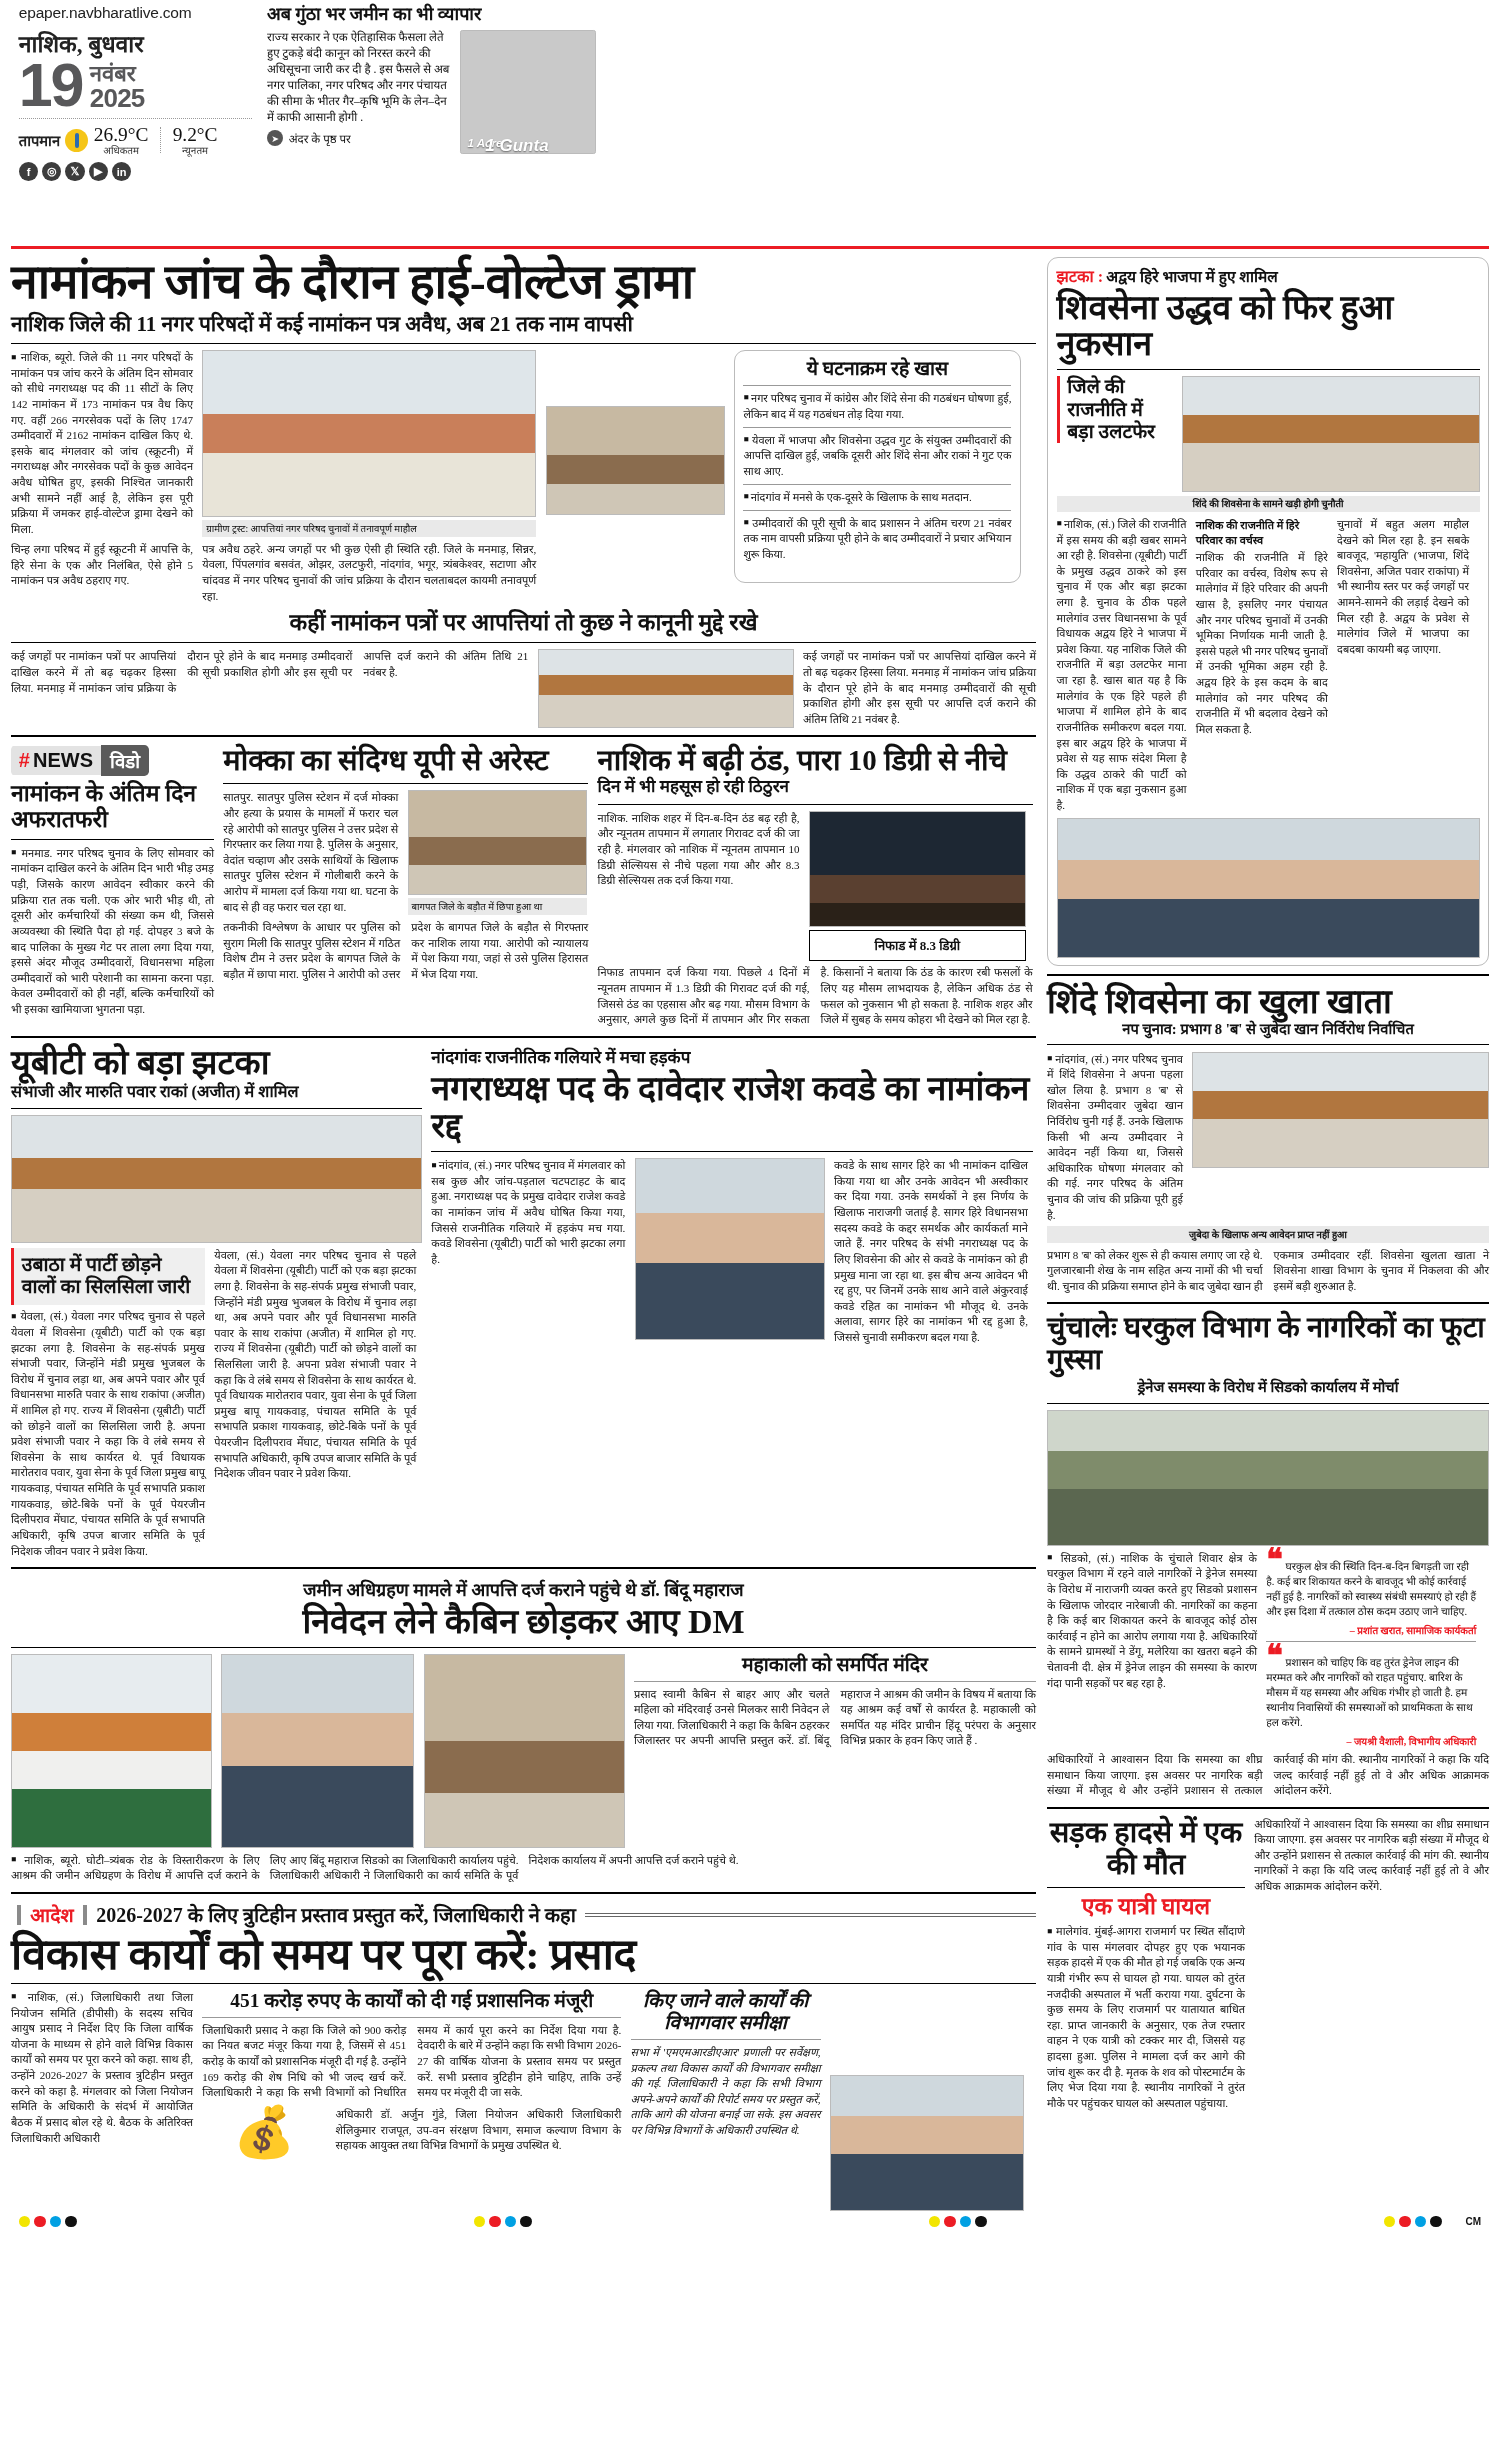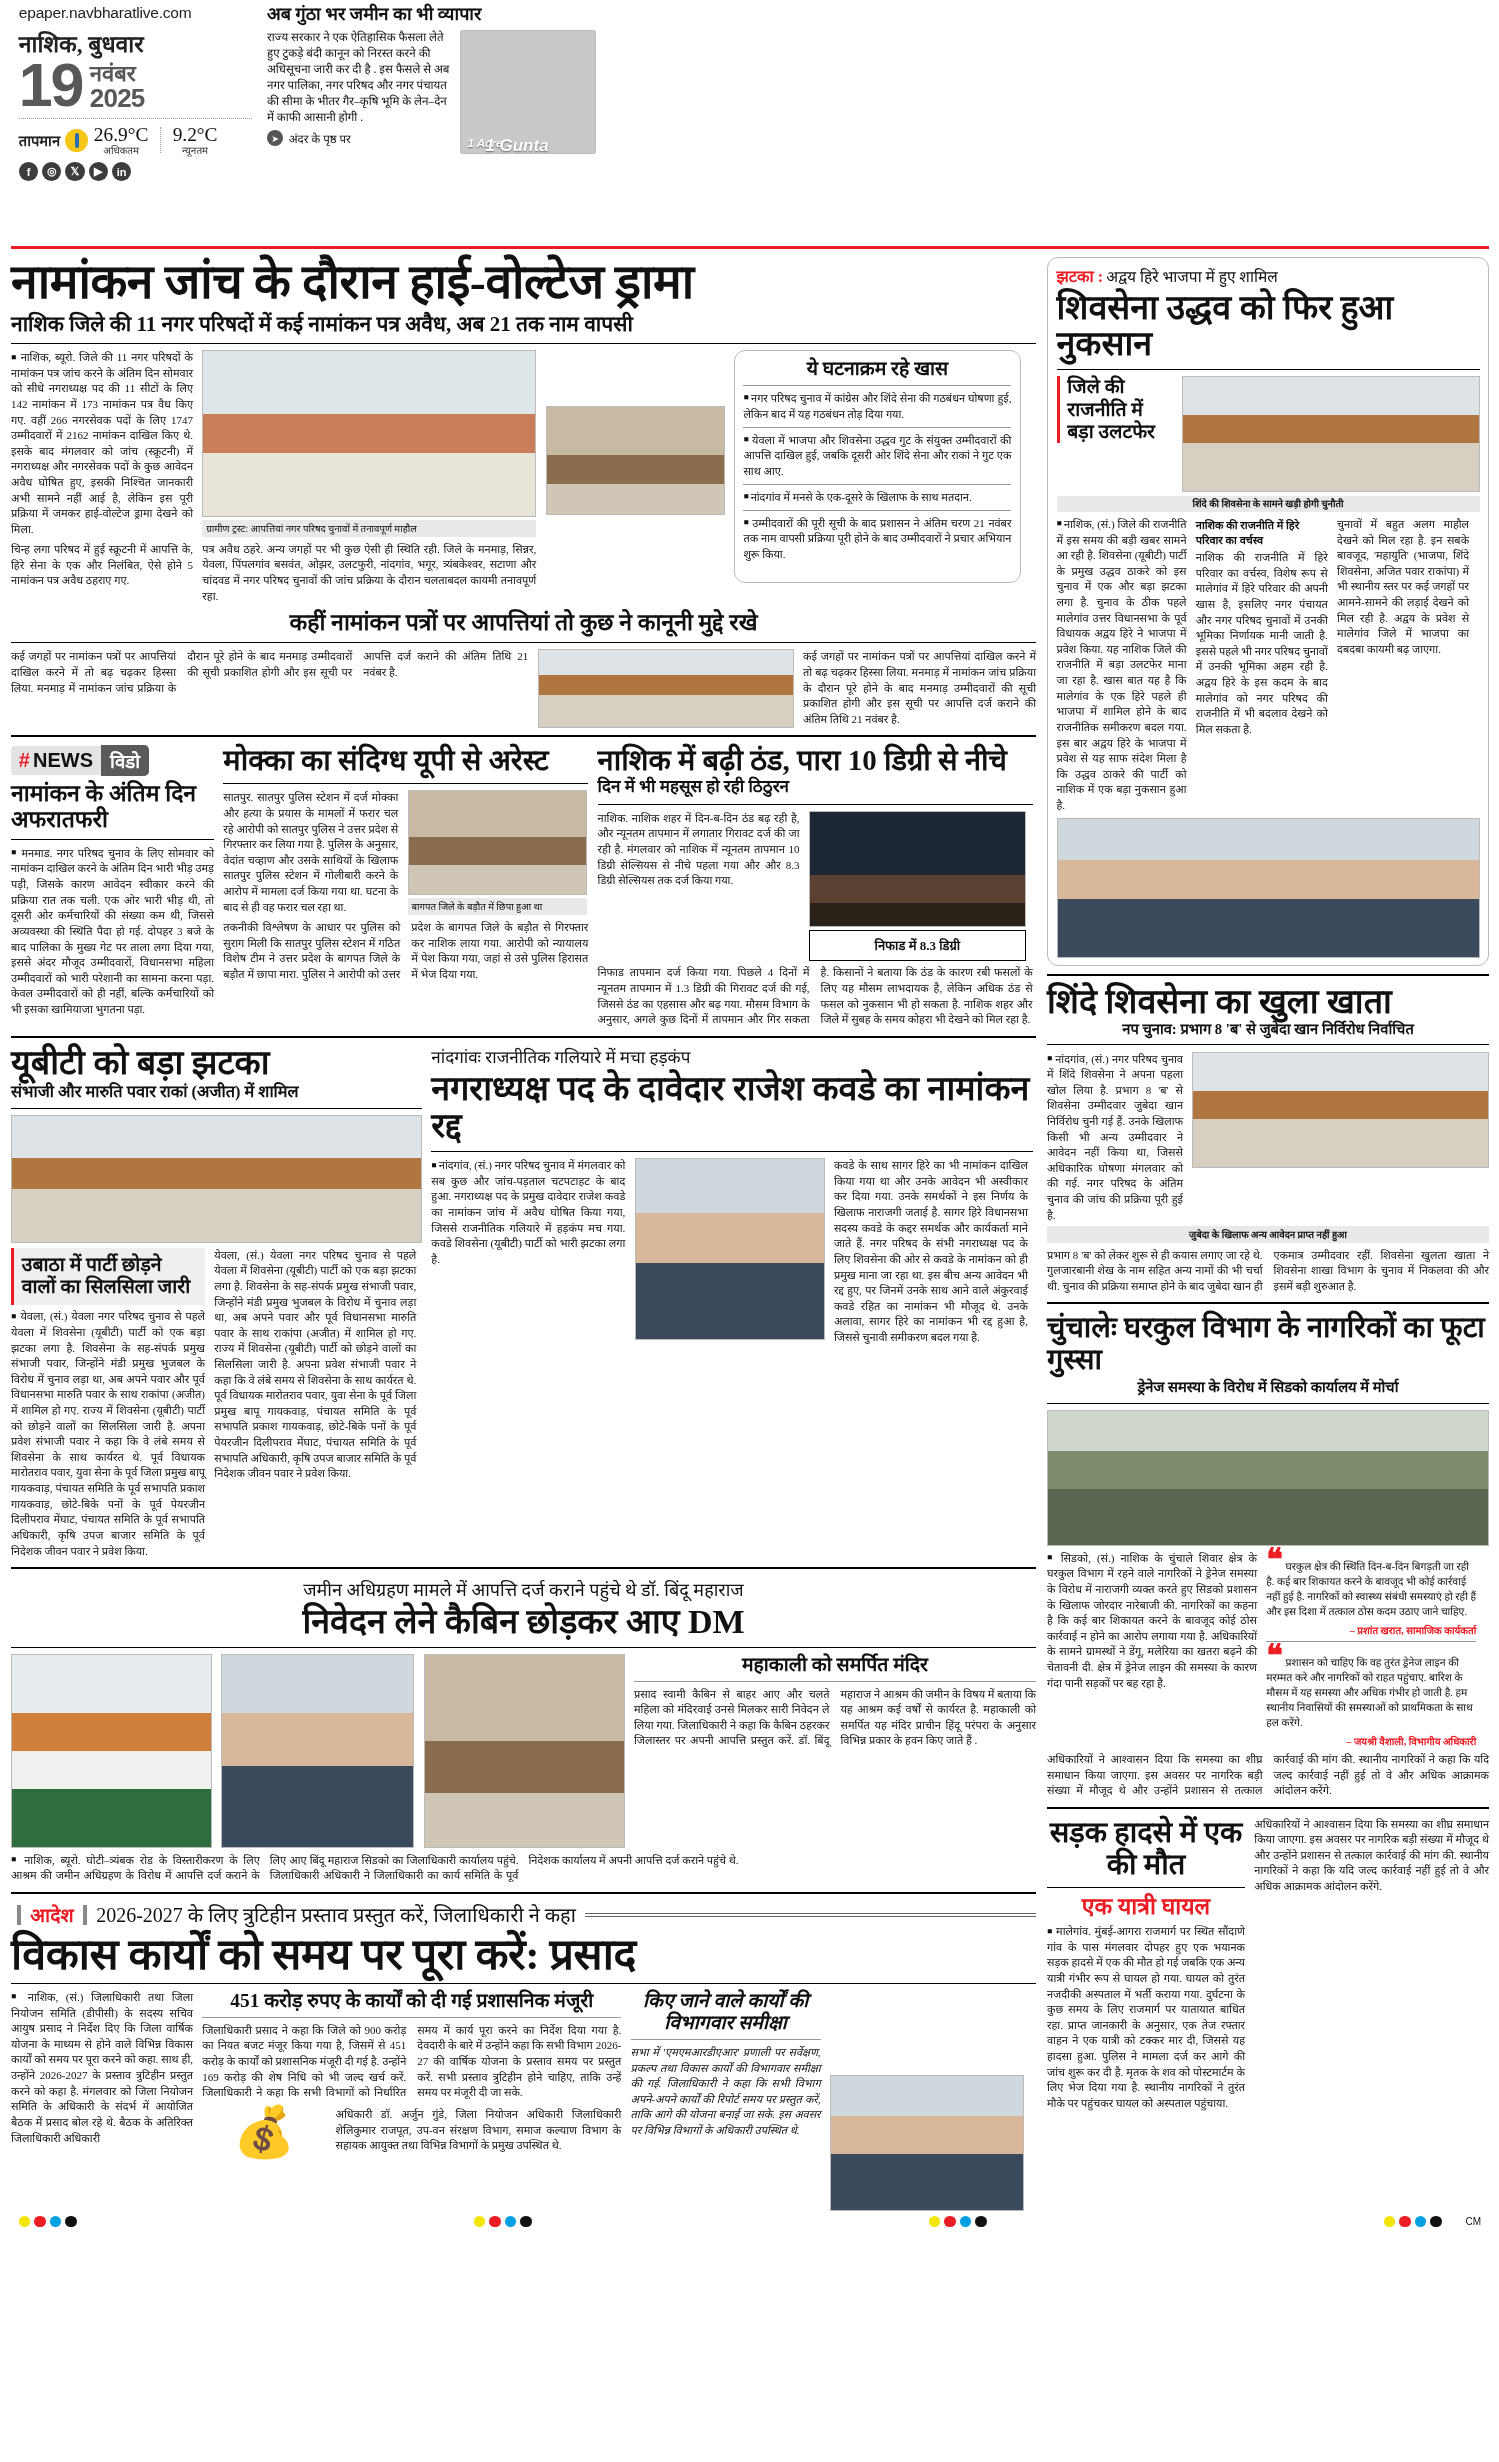--- a/index.html
+++ b/index.html
@@ -73,21 +73,21 @@
   .hr-thick { border-top: 2.3px solid #000; margin: 7.8px 0; }
   .hr-grey { border-top: 0.8px solid #999; margin: 4.7px 0;}
 
   
   .hl-xxl { font-size: 48px; font-weight: 900; line-height: 1.05; letter-spacing:-0.4px;}
   .hl-xl  { font-size: 34px; font-weight: 900; line-height: 1.08; }
   .hl-l   { font-size: 29px; font-weight: 900; line-height: 1.1; }
   .hl-m   { font-size: 23px; font-weight: 900; line-height: 1.12; }
   .hl-s   { font-size: 19.4px; font-weight: 800; line-height: 1.15; }
   .sub-hl { font-size: 21px; font-weight: 700; line-height:1.2; }
-  .kicker { font-size: 14.7px; font-weight:400; }
+  .kicker { font-size: 14.7px; font-weight:700; }
   .kicker-red { color:#ec1c24; font-weight:800;}
 
   .body-txt { font-size: 11px; line-height: 1.42; text-align: justify; }
   .sq:before { content:"■ "; font-size: 8.5px; vertical-align: 1.6px;}
 
   .c2 { column-count:2; column-gap: 11px; }
   .c3 { column-count:3; column-gap: 11px; }
   .c4 { column-count:4; column-gap: 10px; }
 
   .photo { background:#c9c9c9; position:relative; overflow:hidden; border:0.8px solid #bbb;}
@@ -483,21 +483,21 @@
       <i style="background:#ec1c24"></i>
       <i style="background:#00a0e3"></i>
       <i style="background:#111111"></i>
     </div>
     <div class="cmyk">
       <i style="background:#f2e500"></i>
       <i style="background:#ec1c24"></i>
       <i style="background:#00a0e3"></i>
       <i style="background:#111111"></i>
     </div>
-    <div style="display:flex;align-items:center;gap:24px;">
+    <div style="display:flex;align-items:center;gap:24px;font-weight:bold;">
       <div class="cmyk">
         <i style="background:#f2e500"></i>
         <i style="background:#ec1c24"></i>
         <i style="background:#00a0e3"></i>
         <i style="background:#111111"></i>
       </div>
       <span style="font-size:10px;font-family:'Liberation Sans',sans-serif;">CM</span>
     </div>
   </div>
 

